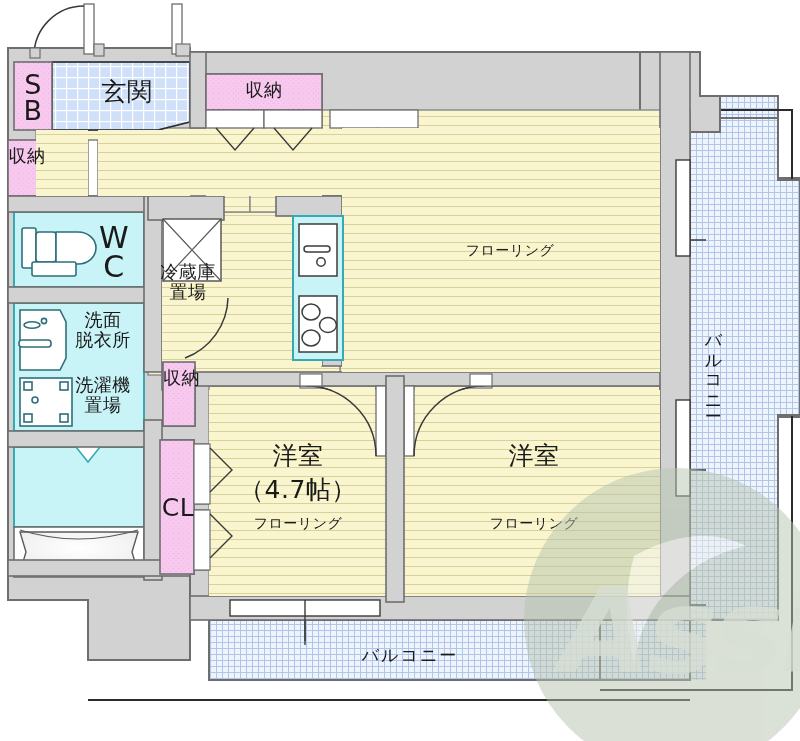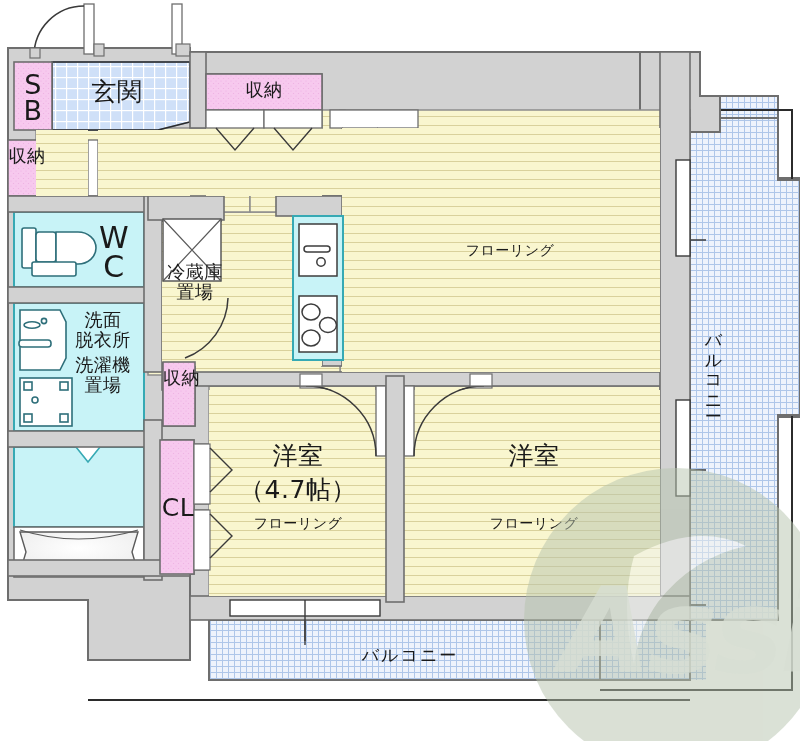--- a/index.html
+++ b/index.html
@@ -305,37 +305,37 @@
     </g>
     <rect x="676" y="160" width="14" height="96" fill="#ffffff" stroke="#3a3a3a" stroke-width="1.4"></rect>
     <rect x="676" y="400" width="14" height="96" fill="#ffffff" stroke="#3a3a3a" stroke-width="1.4"></rect>
 
     </g>
   </svg>
 
   <div class="lbl t-sb" style="left:14px; top:72px; width:38px;">S
 B</div>
 
-  <div class="lbl t-room-name" style="left:62px; top:78px; width:110px;">玄関</div>
+  <div class="lbl t-room-name" style="left:72px; top:78px; width:110px;">玄関</div>
 
   <div class="lbl t-small" style="left:8px; top:146px; width:38px;">収納</div>
 
   <div class="lbl t-small" style="left:206px; top:80px; width:116px;">収納</div>
 
   <div class="lbl t-wc" style="left:88px; top:224px; width:52px;">W
 C</div>
 
   <div class="lbl t-small" style="left:62px; top:310px; width:82px;">洗面
 脱衣所</div>
 
-  <div class="lbl t-small" style="left:62px; top:355px; width:82px;">洗濯機
+  <div class="lbl t-small" style="left:62px; top:375px; width:82px;">洗濯機
 置場</div>
 
 
-  <div class="lbl t-small" style="left:154px; top:262px; width:82px;">冷蔵庫
+  <div class="lbl t-small" style="left:147px; top:262px; width:82px;">冷蔵庫
 置場</div>
 
   <div class="lbl t-small" style="left:163px; top:368px; width:32px;">収納</div>
 
   <div class="lbl t-cl" style="left:158px; top:494px; width:40px;">CL</div>
 
   <div class="lbl t-room-floor" style="left:400px; top:243px; width:220px;">フローリング</div>
 
   <div class="lbl t-room-name" style="left:212px; top:442px; width:172px;">洋室</div>
   <div class="lbl t-room-area" style="left:212px; top:476px; width:172px;">（4.7帖）</div>

